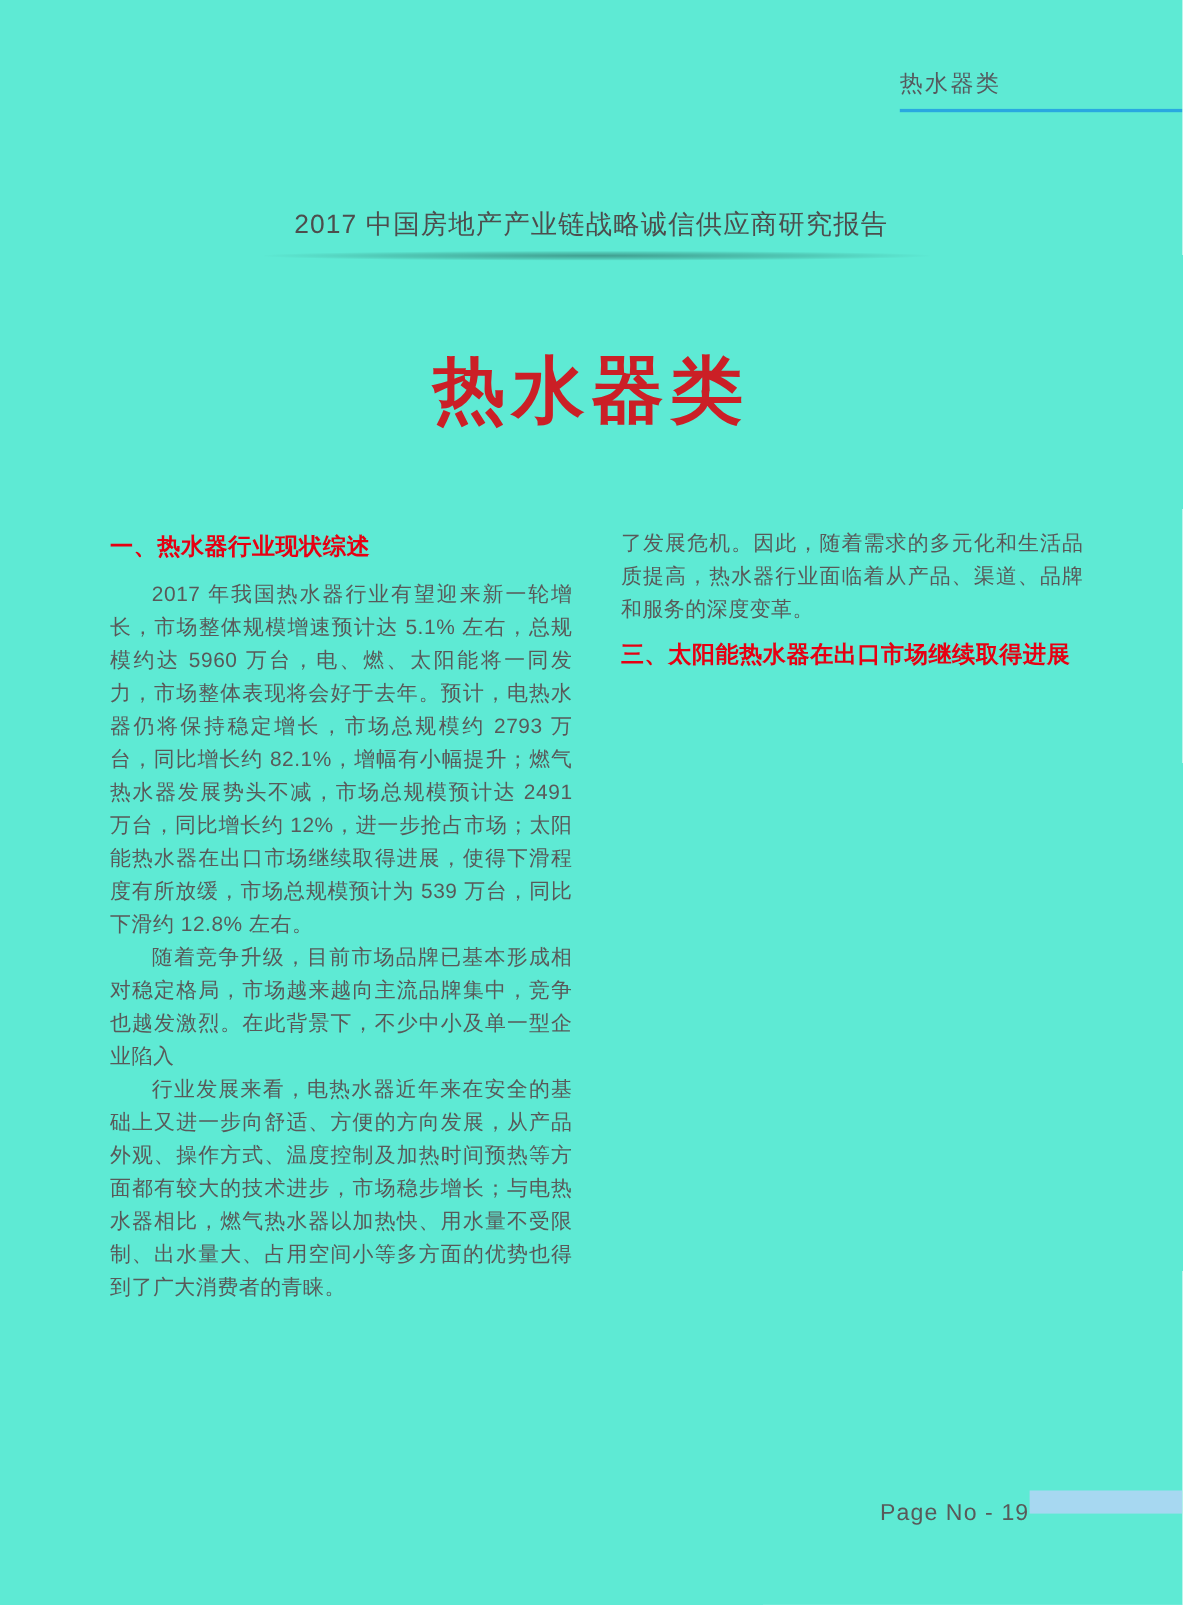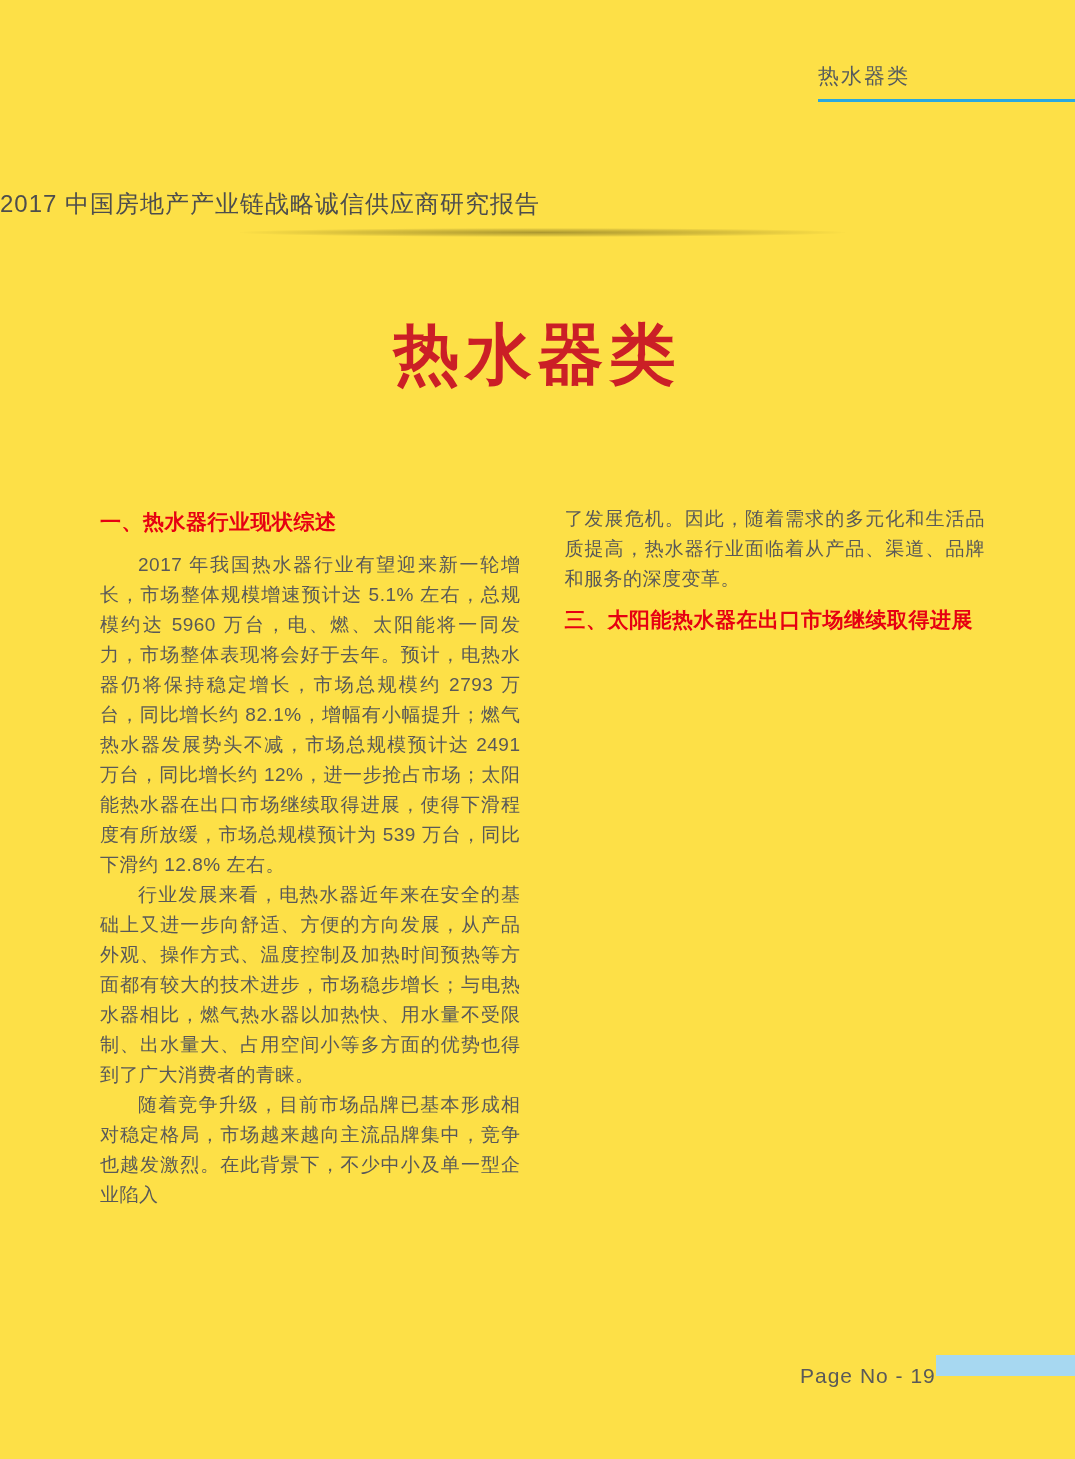--- a/index.html
+++ b/index.html
@@ -1,21 +1,21 @@
 <!DOCTYPE html>
 <html><head>
 <meta charset="utf-8">
 <style>
   * { box-sizing: border-box; }
   html, body { margin: 0; padding: 0; background: #ffffff; }
   .page {
     position: relative;
     width: 1075px;
     height: 1459px;
-    background: #fde047;
+    background: #5eead4;
     overflow: hidden;
     font-family: "Liberation Sans", "DejaVu Sans", sans-serif;
   }
 
   
   .running-head {
     position: absolute;
     top: 62px;
     left: 818px;
     font-size: 21px;
@@ -30,21 +30,21 @@
     height: 3px;
     background: #29a8e0;
   }
 
   
   .report-title {
     position: absolute;
     top: 188px;
     left: 0;
     width: 100%;
-    text-align: left;
+    text-align: center;
     font-size: 24px;
     color: #4d4d4d;
     letter-spacing: 1px;
   }
   .report-title-divider {
     position: absolute;
     top: 228px;
     left: 240px;
     width: 605px;
     height: 9px;
@@ -62,21 +62,21 @@
     font-family: "Liberation Serif", "DejaVu Serif", serif;
     font-weight: bold;
     font-size: 66px;
     letter-spacing: 6px;
     color: #cb1f26;
   }
 
   
   .columns {
     position: absolute;
-    top: 504px;
+    top: 480px;
     left: 100px;
     width: 885px;
     display: flex;
     gap: 44px;
   }
   .col { width: 429px; }
 
   .col p {
     margin: 0;
     font-size: 19px;
@@ -127,22 +127,22 @@
   <div class="report-title">2017 中国房地产产业链战略诚信供应商研究报告</div>
   <div class="report-title-divider"></div>
 
   <h1 class="chapter-title">热水器类</h1>
 
   <main class="columns">
 
     <section class="col">
       <h2 class="section-heading">一、热水器行业现状综述</h2>
       <p class="indent">2017 年我国热水器行业有望迎来新一轮增长，市场整体规模增速预计达 5.1% 左右，总规模约达 5960 万台，电、燃、太阳能将一同发力，市场整体表现将会好于去年。预计，电热水器仍将保持稳定增长，市场总规模约 2793 万台，同比增长约 82.1%，增幅有小幅提升；燃气热水器发展势头不减，市场总规模预计达 2491 万台，同比增长约 12%，进一步抢占市场；太阳能热水器在出口市场继续取得进展，使得下滑程度有所放缓，市场总规模预计为 539 万台，同比下滑约 12.8% 左右。</p>
+      <p class="indent">随着竞争升级，目前市场品牌已基本形成相对稳定格局，市场越来越向主流品牌集中，竞争也越发激烈。在此背景下，不少中小及单一型企业陷入</p>
       <p class="indent">行业发展来看，电热水器近年来在安全的基础上又进一步向舒适、方便的方向发展，从产品外观、操作方式、温度控制及加热时间预热等方面都有较大的技术进步，市场稳步增长；与电热水器相比，燃气热水器以加热快、用水量不受限制、出水量大、占用空间小等多方面的优势也得到了广大消费者的青睐。</p>
-      <p class="indent">随着竞争升级，目前市场品牌已基本形成相对稳定格局，市场越来越向主流品牌集中，竞争也越发激烈。在此背景下，不少中小及单一型企业陷入</p>
     </section>
 
     <section class="col">
       <p>了发展危机。因此，随着需求的多元化和生活品质提高，热水器行业面临着从产品、渠道、品牌和服务的深度变革。</p>
       <h2 class="section-heading">三、太阳能热水器在出口市场继续取得进展</h2>
     </section>
 
   </main>
 
   <span class="footer-page-no">Page No - 19</span>

